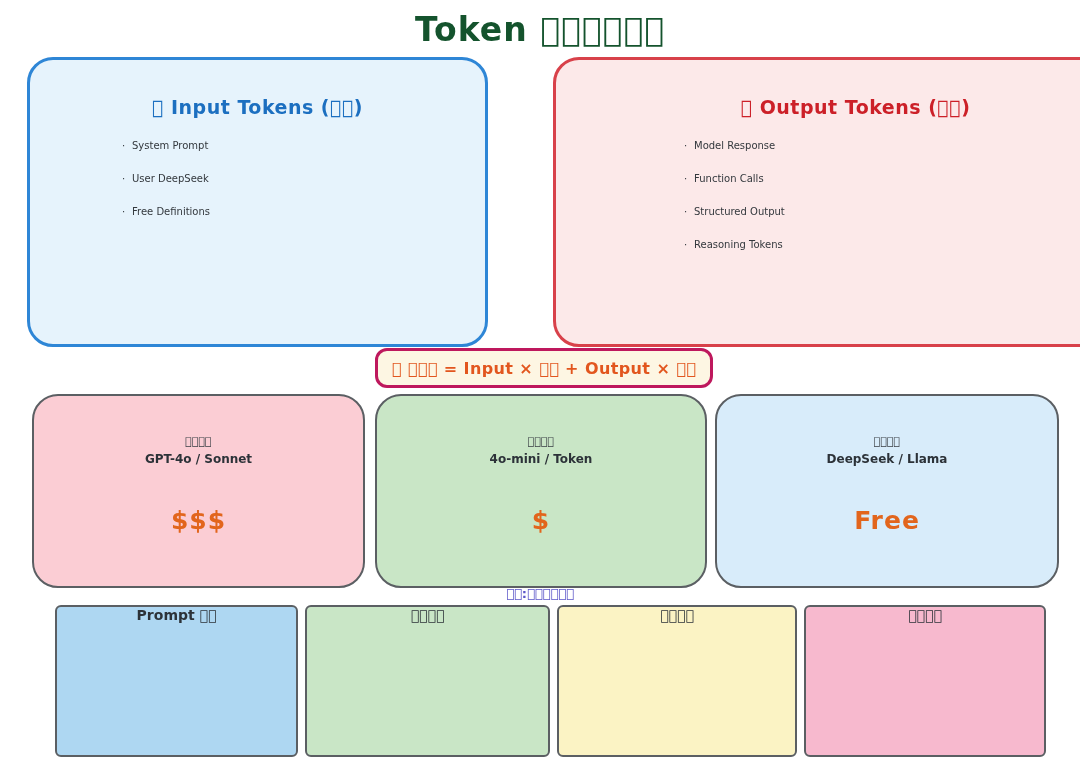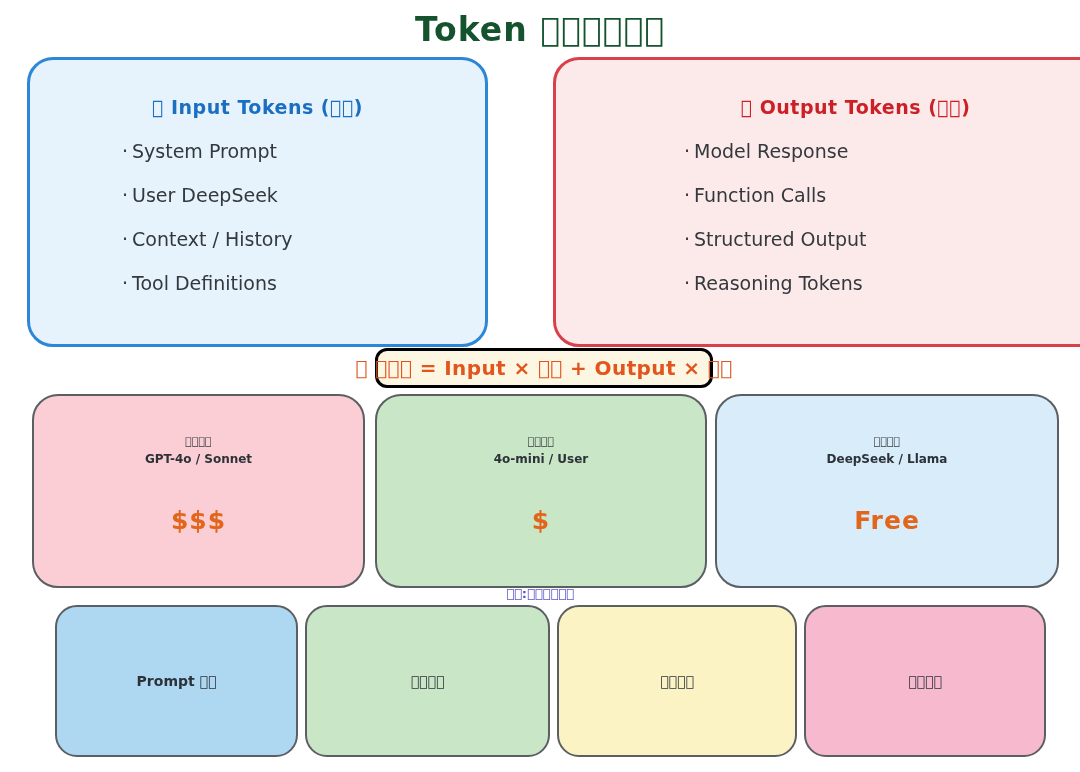--- a/index.html
+++ b/index.html
@@ -57,42 +57,42 @@
   #output-panel .panel-head{color:#cc2028;}
 
   .bullet-list{
     margin:0;padding:0;
     list-style:none;
     margin-top:22px;
   }
   #input-panel .bullet-list{margin-left:92px;}
   #output-panel .bullet-list{margin-left:128px;}
   .bullet-list li{
-    font-size:19px;
+    font-size:10px;
     color:#33383d;
     margin-bottom:22px;
     white-space:nowrap;
   }
   .bullet-list li .dot{
     display:inline-block;
     width:10px;
     color:#33383d;
   }
 
   
   #formula-pill{
     position:absolute;
     left:375px;top:348px;
     width:332px;height:34px;
     background:#fdf6e3;
-    border:3px solid #000000;
+    border:3px solid #be185d;
     border-radius:12px;
     display:flex;align-items:center;justify-content:center;
     color:#e2561e;
-    font-size:20px;
+    font-size:16px;
     font-weight:700;
     white-space:nowrap;
     letter-spacing:0.4px;
     z-index:5;
   }
 
   
   .tier{
     border:2px solid #5b5f63;
     border-radius:26px;
@@ -134,23 +134,23 @@
     font-size:13px;
     font-weight:700;
     color:#5b55c8;
     z-index:6;
     white-space:nowrap;
   }
 
   
   .tip{
     border:2px solid #5b5f63;
-    border-radius:22px;
+    border-radius:6px;
     align-items:center;
-    justify-content:center;
+    justify-content:flex-start;
   }
   #tip-0{left:55px;top:605px;width:243px;height:152px;background:#aed7f2;}
   #tip-1{left:305px;top:605px;width:245px;height:152px;background:#c9e6c6;}
   #tip-2{left:557px;top:605px;width:240px;height:152px;background:#fbf3c4;}
   #tip-3{left:804px;top:605px;width:242px;height:152px;background:#f7b9ce;}
 
   .tip-label{
     font-size:14px;
     font-weight:700;
     color:#2c3238;
@@ -161,22 +161,21 @@
 </head>
 <body>
 
 <div id="page-title">Token 􏿽􏿽􏿽􏿽􏿽􏿽</div>
 
 <div class="card" id="input-panel">
   <div class="panel-head">􏿽 Input Tokens (􏿽􏿽)</div>
   <ul class="bullet-list">
     <li><span class="dot">·</span><span>System Prompt</span></li>
     <li><span class="dot">·</span><span>User DeepSeek</span></li>
-    <li><span class="dot">·</span><span>Context / History</span></li>
-    <li><span class="dot">·</span><span>Tool Definitions</span></li>
+    <li><span class="dot">·</span><span>Free Definitions</span></li>
   </ul>
 </div>
 
 <div class="card" id="output-panel">
   <div class="panel-head">􏿽 Output Tokens (􏿽􏿽)</div>
   <ul class="bullet-list">
     <li><span class="dot">·</span><span>Model Response</span></li>
     <li><span class="dot">·</span><span>Function Calls</span></li>
     <li><span class="dot">·</span><span>Structured Output</span></li>
     <li><span class="dot">·</span><span>Reasoning Tokens</span></li>
@@ -186,21 +185,21 @@
 <div id="formula-pill">􏿽  􏿽􏿽􏿽 = Input × 􏿽􏿽 + Output × 􏿽􏿽</div>
 
 <div class="card tier" id="tier-0">
   <div class="tier-label">􏿽􏿽􏿽􏿽</div>
   <div class="tier-models">GPT-4o / Sonnet</div>
   <div class="tier-price">$$$</div>
 </div>
 
 <div class="card tier" id="tier-1">
   <div class="tier-label">􏿽􏿽􏿽􏿽</div>
-  <div class="tier-models">4o-mini / User</div>
+  <div class="tier-models">4o-mini / Token</div>
   <div class="tier-price">$</div>
 </div>
 
 <div class="card tier" id="tier-2">
   <div class="tier-label">􏿽􏿽􏿽􏿽</div>
   <div class="tier-models">DeepSeek / Llama</div>
   <div class="tier-price">Free</div>
 </div>
 
 <div id="tips-caption">􏿽􏿽:􏿽􏿽􏿽􏿽􏿽􏿽</div>

